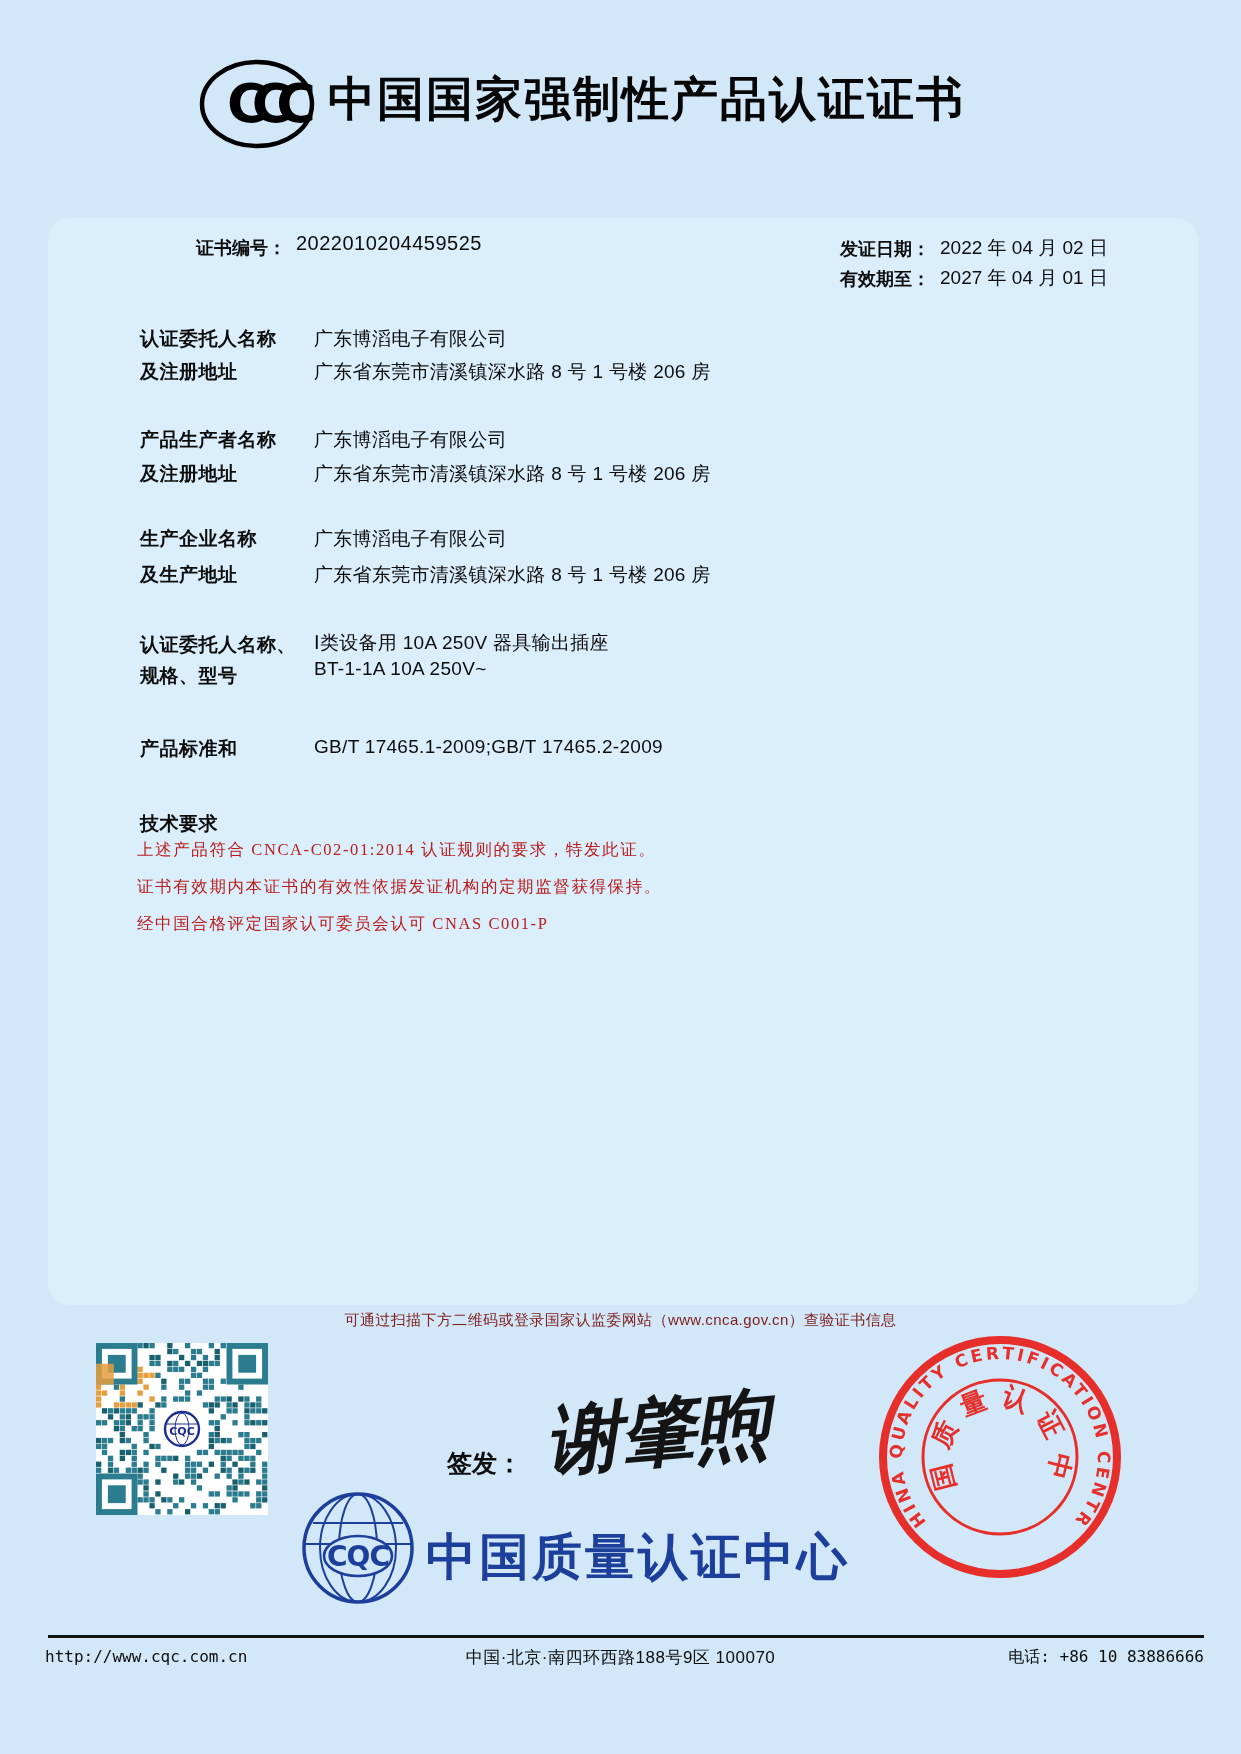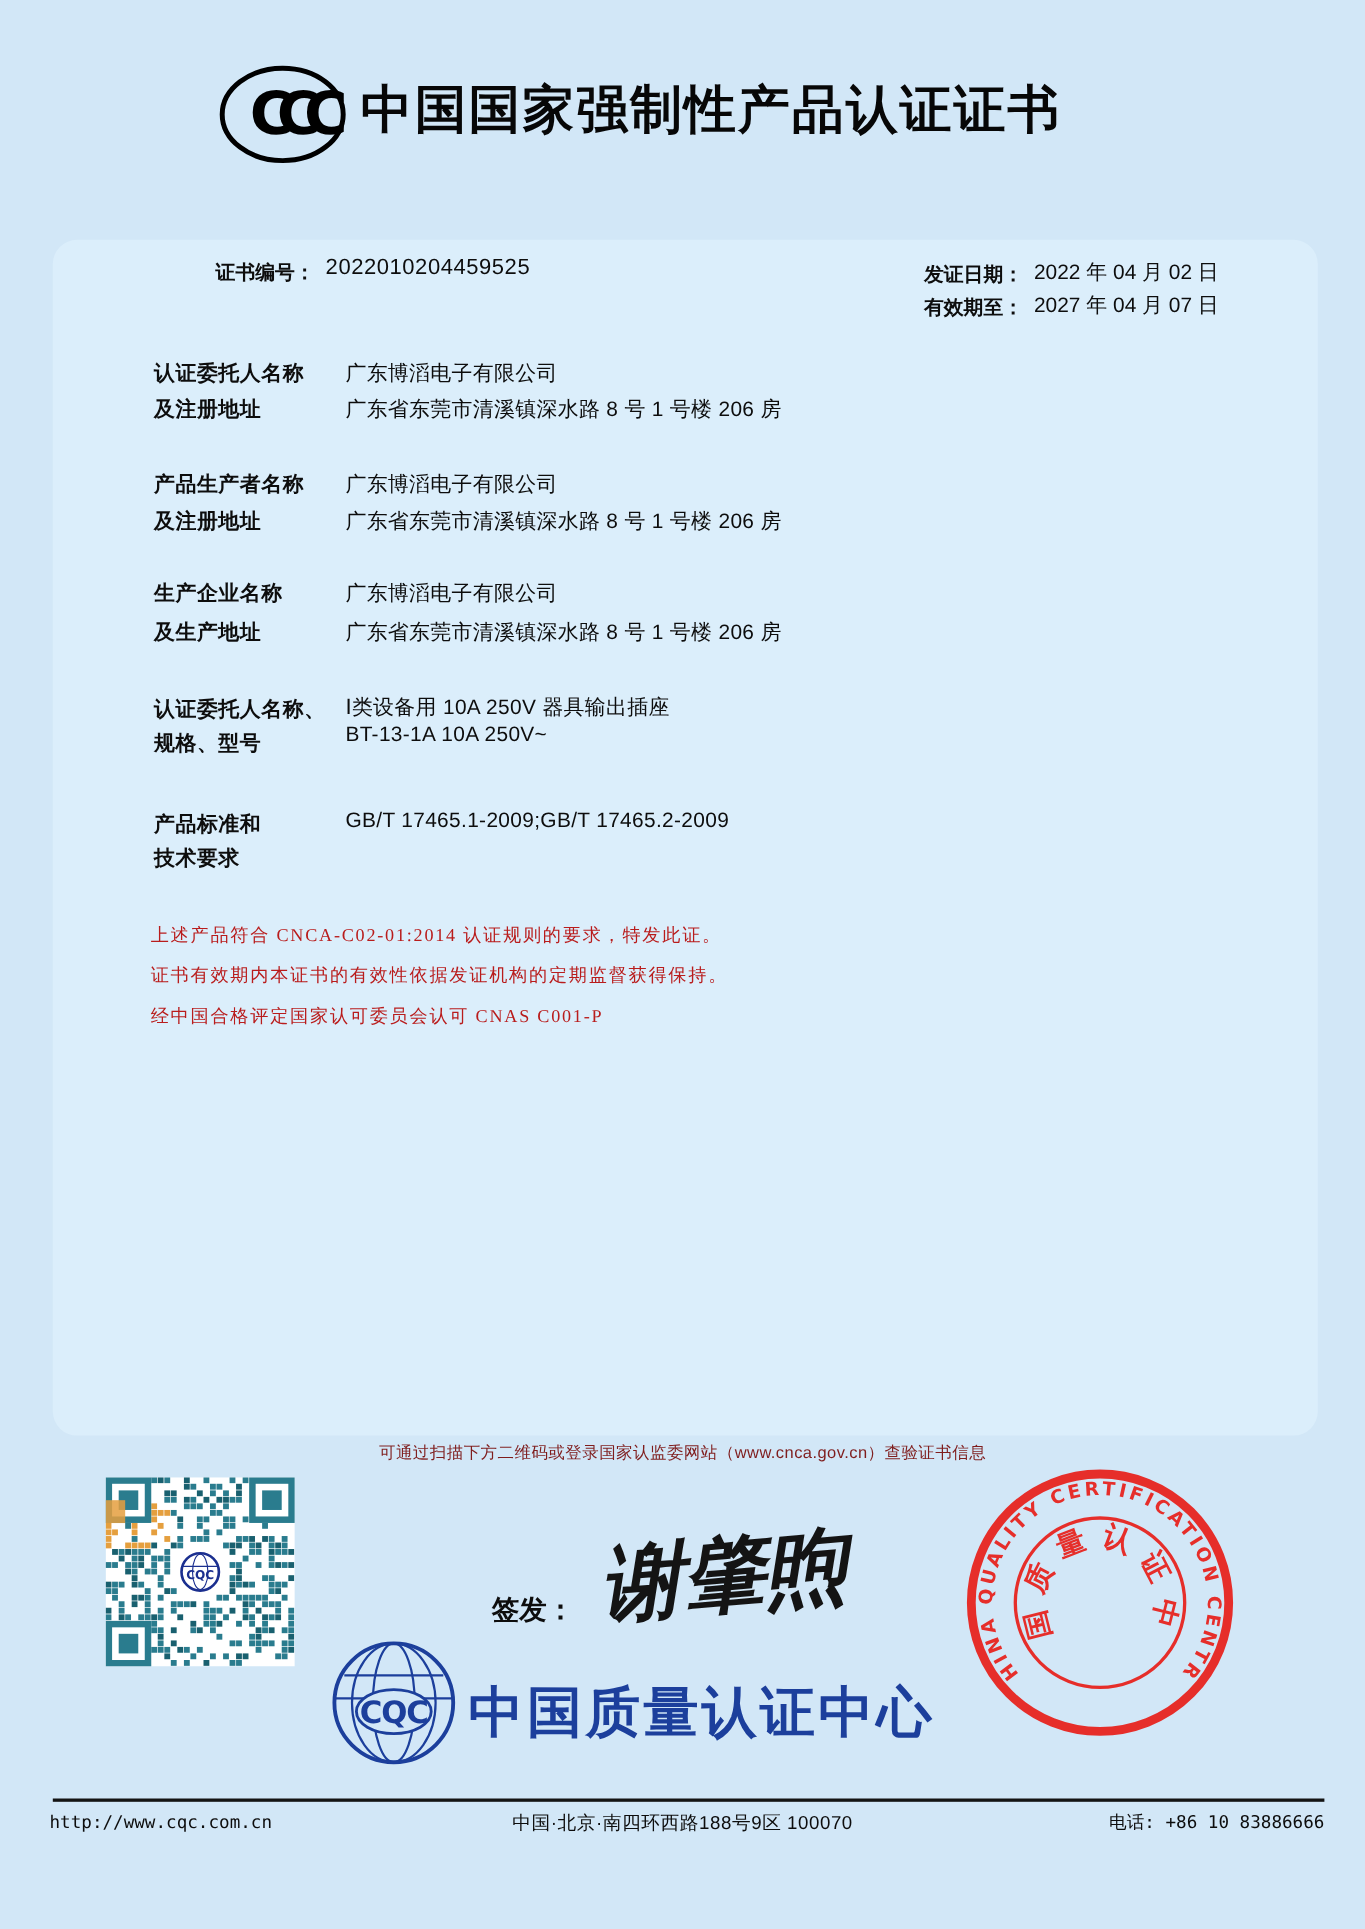--- a/index.html
+++ b/index.html
@@ -50,21 +50,21 @@
   </svg>
   <div class="hdr-title">中国国家强制性产品认证证书</div>
 
   <div class="panel"></div>
 
   <div class="cert-label serifb">证书编号：</div>
   <div class="cert-value">2022010204459525</div>
   <div class="date-label serifb" style="top:237px">发证日期：</div>
   <div class="date-value" style="top:235px">2022 年 04 月 02 日</div>
   <div class="date-label serifb" style="top:267px">有效期至：</div>
-  <div class="date-value" style="top:265px">2027 年 04 月 07 日</div>
+  <div class="date-value" style="top:265px">2027 年 04 月 01 日</div>
 
   <div>
     <div class="f-label" style="top:326px">认证委托人名称</div>
     <div class="f-label" style="top:359px">及注册地址</div>
     <div class="f-value" style="top:326px">广东博滔电子有限公司</div>
     <div class="f-value" style="top:359px">广东省东莞市清溪镇深水路 8 号 1 号楼 206 房</div>
   </div>
   <div>
     <div class="f-label" style="top:427px">产品生产者名称</div>
     <div class="f-label" style="top:461px">及注册地址</div>
@@ -74,25 +74,25 @@
   <div>
     <div class="f-label" style="top:526px">生产企业名称</div>
     <div class="f-label" style="top:562px">及生产地址</div>
     <div class="f-value" style="top:526px">广东博滔电子有限公司</div>
     <div class="f-value" style="top:562px">广东省东莞市清溪镇深水路 8 号 1 号楼 206 房</div>
   </div>
   <div>
     <div class="f-label" style="top:632px">认证委托人名称、</div>
     <div class="f-label" style="top:663px">规格、型号</div>
     <div class="f-value" style="top:630px">Ⅰ类设备用 10A 250V 器具输出插座</div>
-    <div class="f-value" style="top:658px">BT-13-1A 10A 250V~</div>
+    <div class="f-value" style="top:658px">BT-1-1A 10A 250V~</div>
   </div>
   <div>
     <div class="f-label" style="top:736px">产品标准和</div>
-    <div class="f-label" style="top:767px">技术要求</div>
+    <div class="f-label" style="top:811px">技术要求</div>
     <div class="f-value" style="top:736px">GB/T 17465.1-2009;GB/T 17465.2-2009</div>
   </div>
 
   <div class="statement">
     <div>上述产品符合 CNCA-C02-01:2014 认证规则的要求，特发此证。</div>
     <div>证书有效期内本证书的有效性依据发证机构的定期监督获得保持。</div>
     <div>经中国合格评定国家认可委员会认可 CNAS C001-P</div>
   </div>
 
   <div class="verify-note">可通过扫描下方二维码或登录国家认监委网站（www.cnca.gov.cn）查验证书信息</div>

